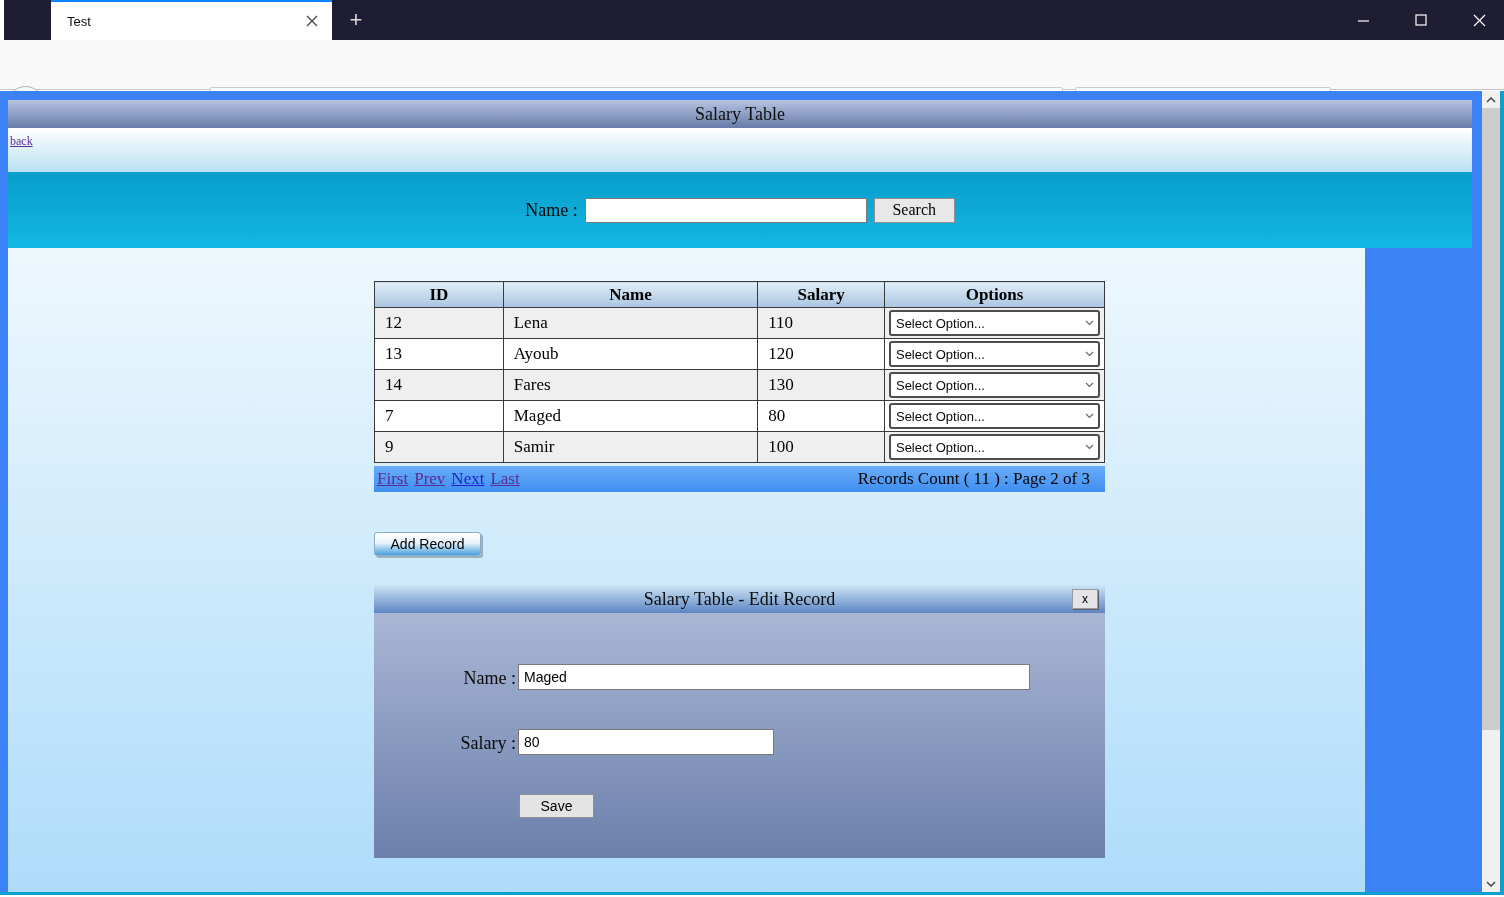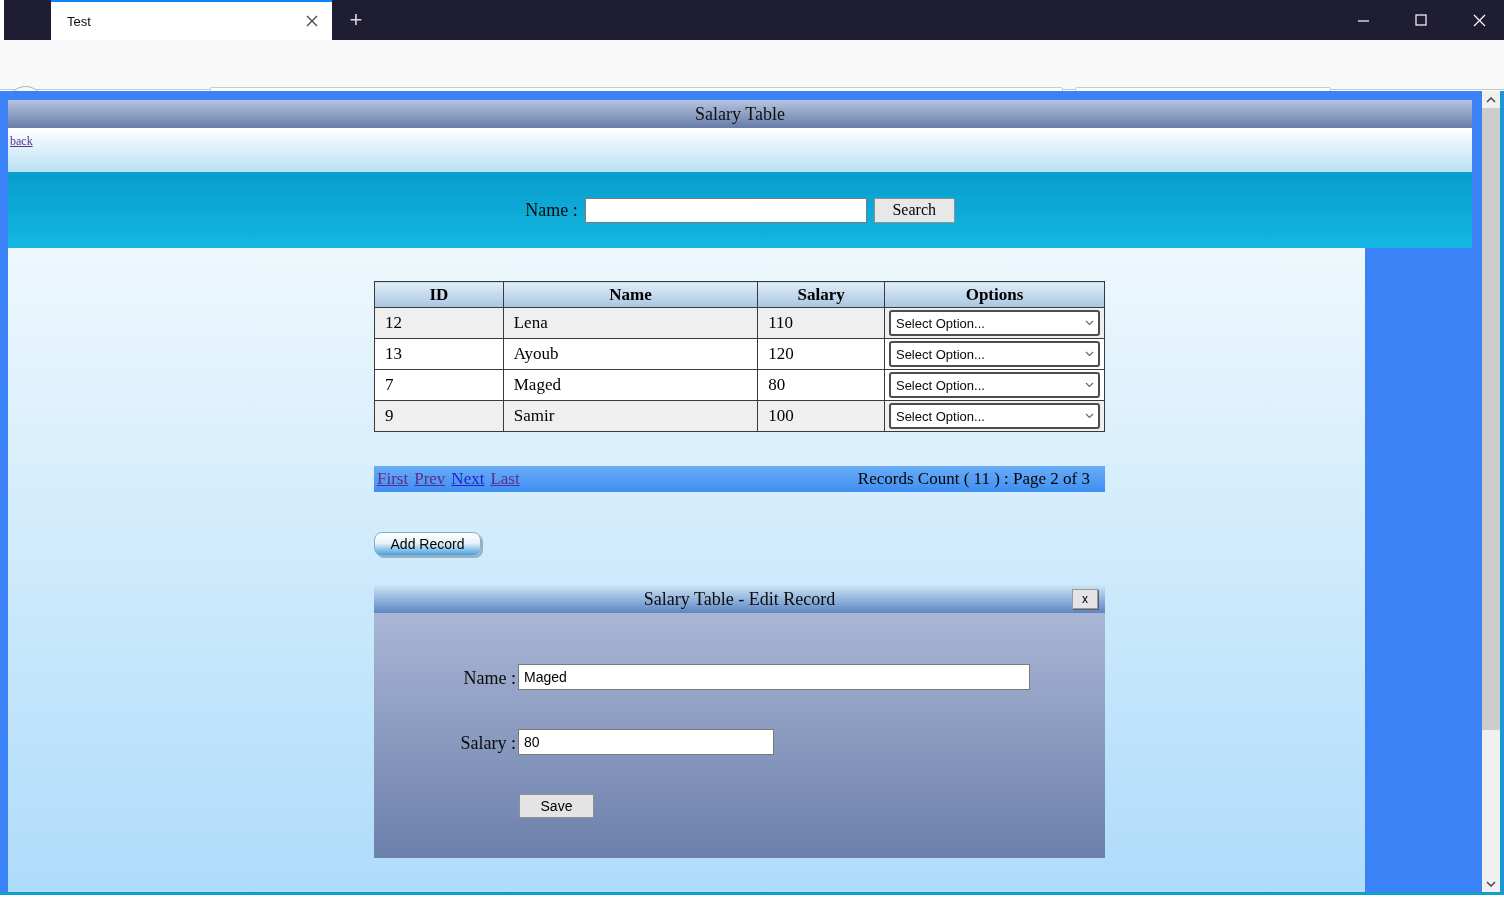--- a/index.html
+++ b/index.html
@@ -86,21 +86,21 @@
   .pagination { position:absolute; left:366px; top:218px; width:731px; height:26px;
                 background:linear-gradient(#6aadf8, #3e8ef1); display:flex; align-items:center;
                 font-family:"Liberation Serif", serif; font-size:17px; }
   .pg-links { padding-left:3px; display:flex; gap:6px; }
   .pg-link { text-decoration:underline; cursor:pointer; }
   .visited { color:#5b2d91; } .unvisited { color:#2222cc; }
   .pg-summary { margin-left:auto; color:#050505; padding-right:15px; }
 
   .btn-add { position:absolute; left:366px; top:284px; width:107px; height:24px;
              background:linear-gradient(#ffffff 0%, #e8f3fb 45%, #47a0dc 100%);
-             border:1px solid #89aec9; border-radius:8px; box-shadow:2px 2px 0 rgba(110,125,145,0.55);
+             border:1px solid #89aec9; border-radius:3px; box-shadow:2px 2px 0 rgba(110,125,145,0.55);
              font-family:"Liberation Sans", sans-serif; font-size:14px; color:#000; }
 
   
   .edit-panel { position:absolute; left:366px; top:337px; width:731px; height:273px; }
   .panel-header { position:relative; height:28px; background:linear-gradient(#cde5f5, #5d85c3);
                   display:flex; align-items:center; justify-content:center;
                   font-family:"Liberation Serif", serif; font-size:18px; color:#0d0d0d; }
   .btn-x { position:absolute; right:7px; top:4px; width:26px; height:20px; background:#e4e4e7;
            border:1px solid #9a9aa0; box-shadow:1px 1px 0 #5a5a62; font-size:12px;
            font-family:"Liberation Sans", sans-serif; color:#000; line-height:1; }
@@ -294,20 +294,35 @@
                 <div class="fake-select">
                   <span class="sel-label">Select Option...</span>
                   <span class="sel-arrow">
                     <svg width="9" height="6" viewBox="0 0 9 6">
                       <path d="M1 1 L4.5 4.5 L8 1" fill="none" stroke="#6a6a6a" stroke-width="1.2"></path>
                     </svg>
                   </span>
                 </div>
               </td>
           </tr>
+          <tr class="odd">
+            <td>14</td>
+            <td>Fares</td>
+            <td>130</td>
+            <td class="opt-cell">
+                <div class="fake-select">
+                  <span class="sel-label">Select Option...</span>
+                  <span class="sel-arrow">
+                    <svg width="9" height="6" viewBox="0 0 9 6">
+                      <path d="M1 1 L4.5 4.5 L8 1" fill="none" stroke="#6a6a6a" stroke-width="1.2"></path>
+                    </svg>
+                  </span>
+                </div>
+              </td>
+          </tr>
           <tr class="even">
             <td>7</td>
             <td>Maged</td>
             <td>80</td>
             <td class="opt-cell">
                 <div class="fake-select">
                   <span class="sel-label">Select Option...</span>
                   <span class="sel-arrow">
                     <svg width="9" height="6" viewBox="0 0 9 6">
                       <path d="M1 1 L4.5 4.5 L8 1" fill="none" stroke="#6a6a6a" stroke-width="1.2"></path>

